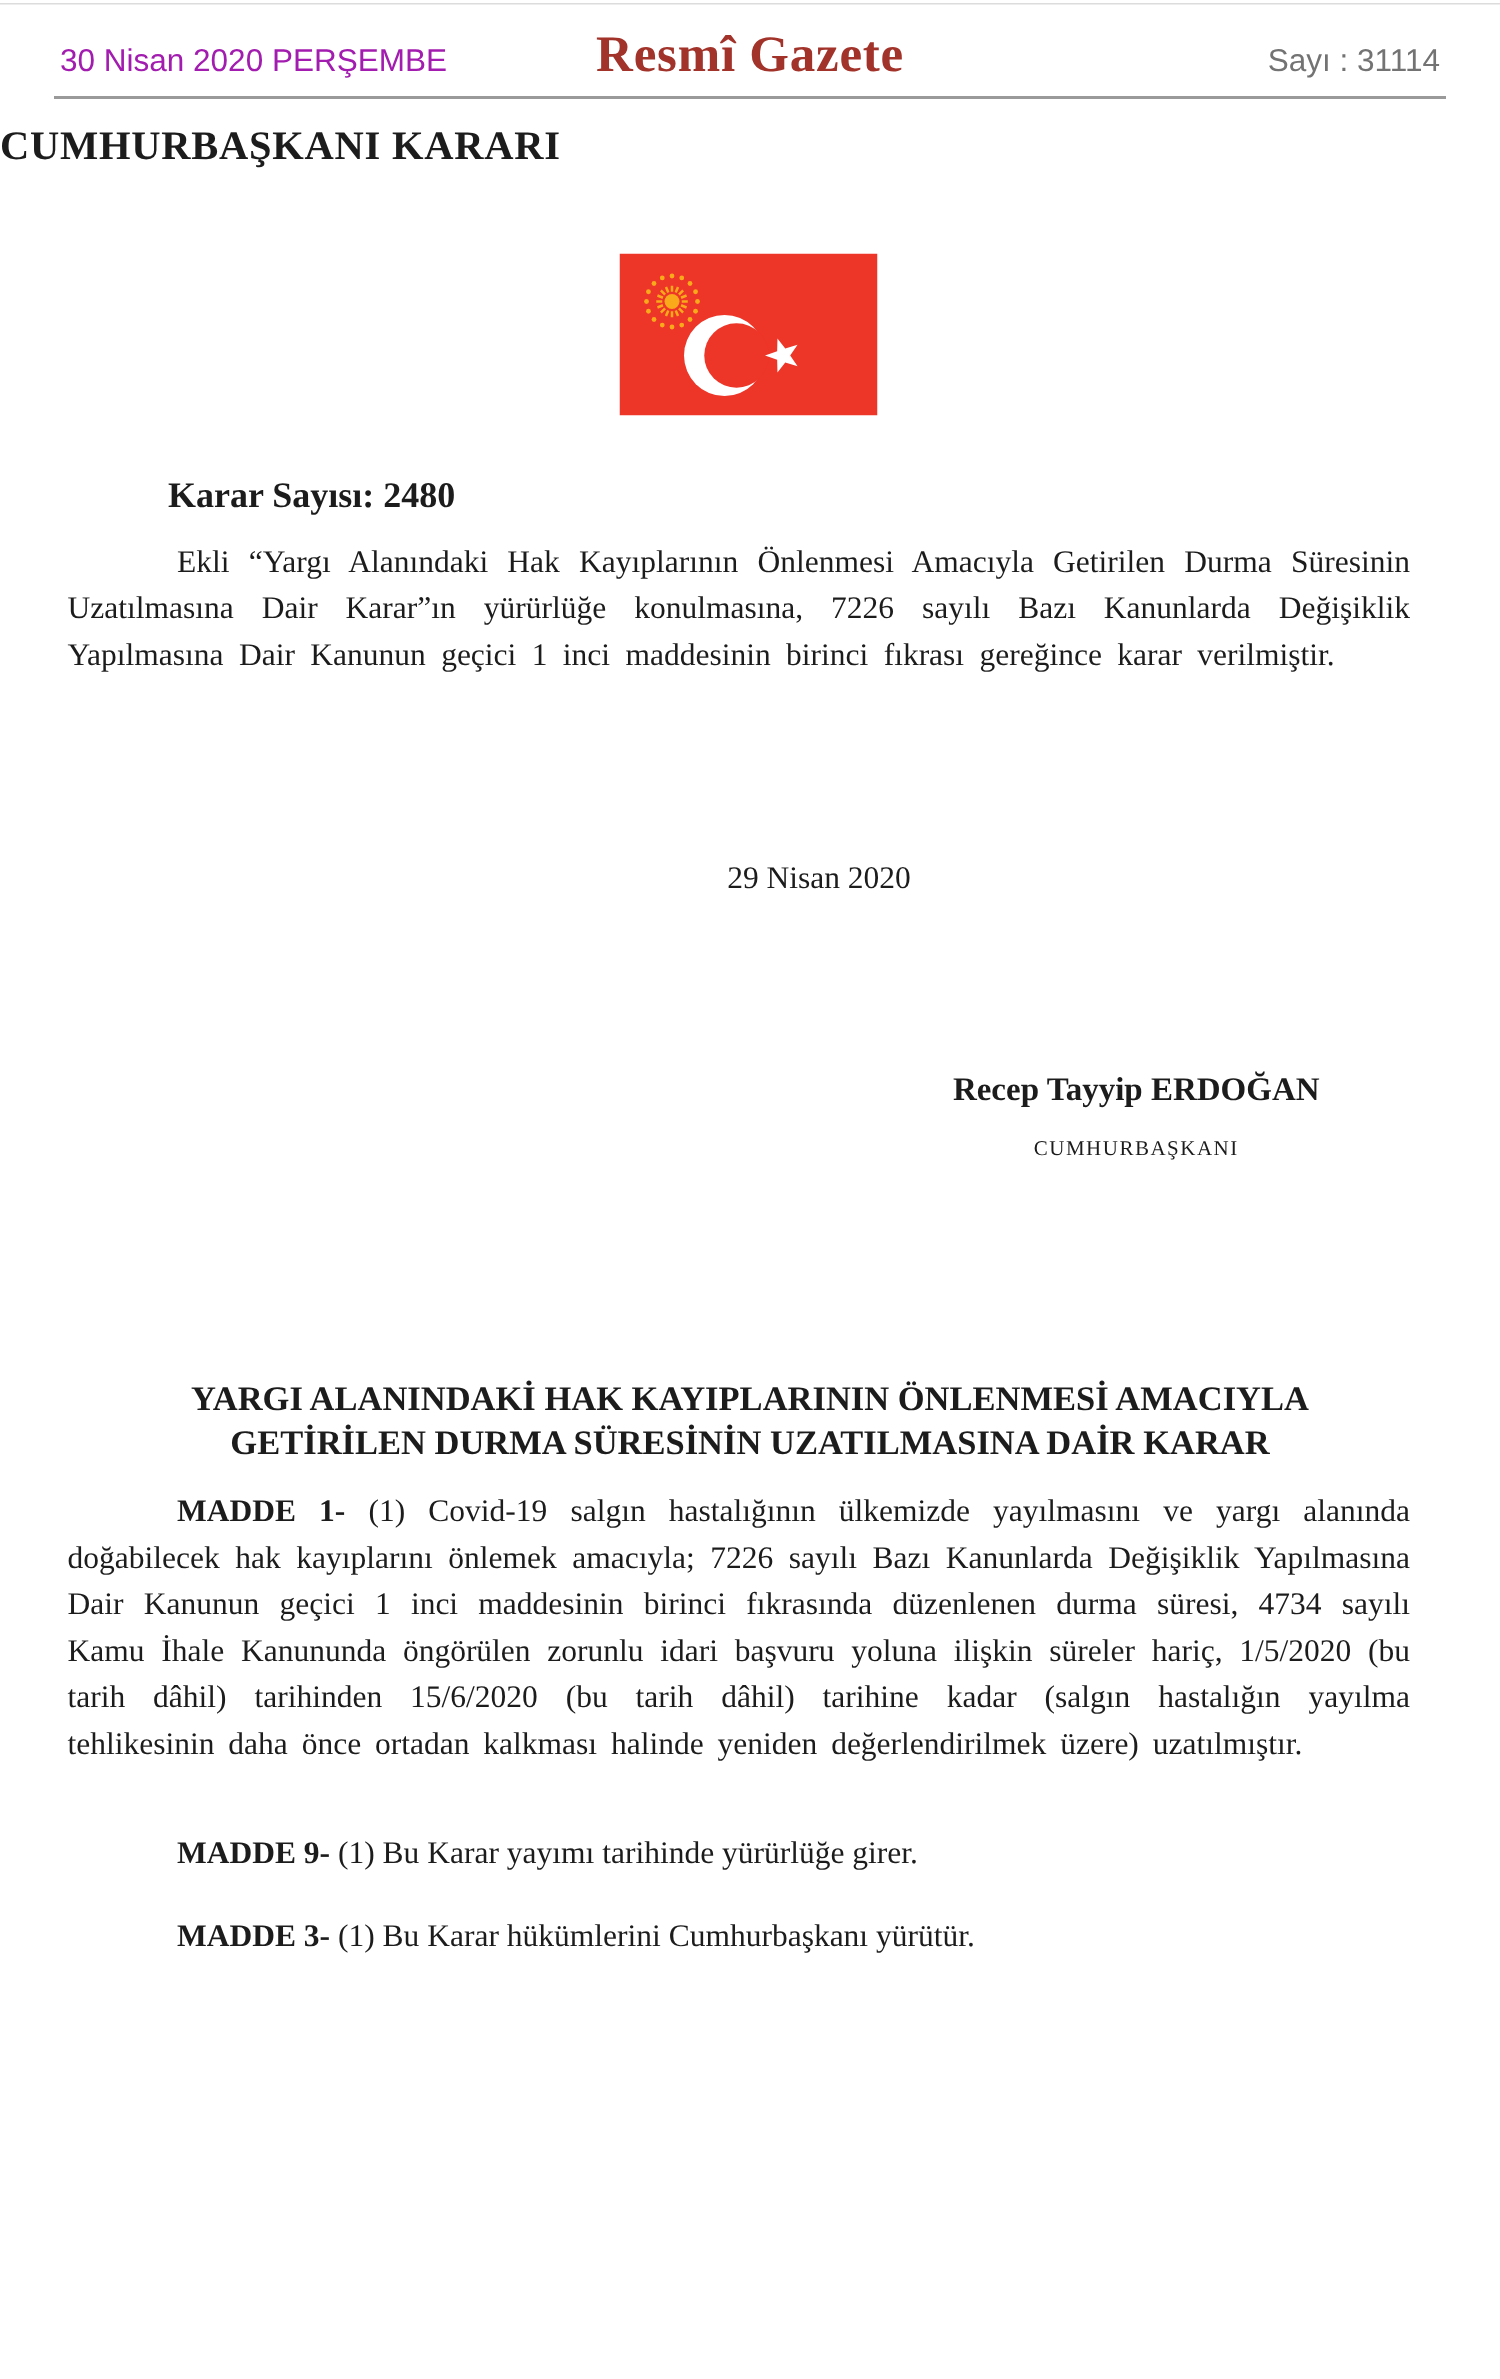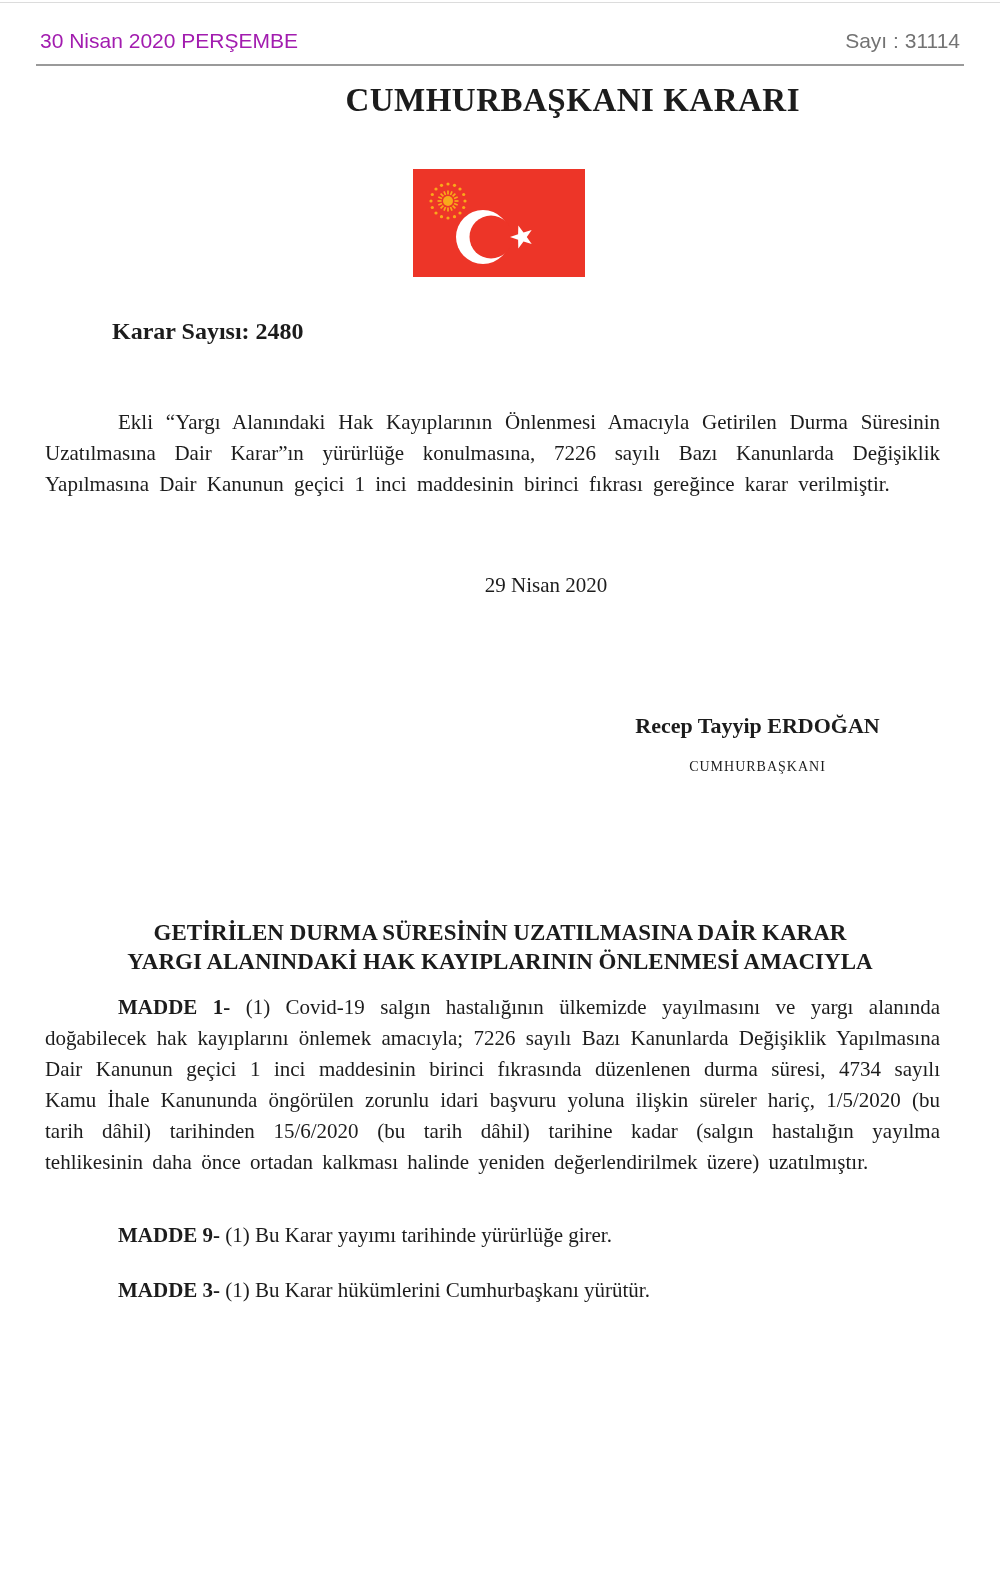--- a/index.html
+++ b/index.html
@@ -22,30 +22,30 @@
   .masthead{
     position:absolute;top:18px;left:0;width:1000px;text-align:center;
     font-size:34px;font-weight:bold;color:var(--masthead-red);letter-spacing:0.5px;
   }
   .header-issue{
     position:absolute;top:29px;right:40px;
     font-family:"Liberation Sans", sans-serif;font-size:21px;color:#737373;white-space:nowrap;
   }
   .header-rule{position:absolute;top:64px;left:36px;width:928px;height:2px;background:var(--rule-gray);}
   .main-title{
-    position:absolute;top:82px;left:0;width:800px;text-align:right;
-    font-size:33px;font-weight:bold;letter-spacing:0.5px;
+    position:absolute;top:82px;left:0;width:800px;text-align:left;
+    font-size:27px;font-weight:bold;letter-spacing:0.5px;
   }
   .flag{position:absolute;top:169px;left:413px;width:172px;height:108px;}
   .decision-no{position:absolute;top:318px;left:112px;font-size:24px;font-weight:bold;}
   .body-par{
     position:absolute;left:45px;width:895px;
     font-size:21px;line-height:31px;text-align:justify;text-indent:73px;word-spacing:5px;
   }
-  .intro{top:359px;margin-top:48px;}
+  .intro{top:359px;}
   .decision-date{position:absolute;top:573px;left:0;width:1000px;text-align:center;font-size:21px;padding-left:46px;}
   .signature{position:absolute;top:713px;left:515px;width:485px;text-align:center;}
   .sig-name{font-size:22px;font-weight:bold;white-space:nowrap;}
   .sig-title{margin-top:20px;font-size:14px;letter-spacing:1px;white-space:nowrap;}
   .annex-title{
     position:absolute;top:918px;left:0;width:1000px;text-align:center;
     font-size:23px;font-weight:bold;line-height:29px;
   }
   .article-1{top:992px;word-spacing:4px;}
   .article-short{
@@ -57,20 +57,21 @@
   .bold{font-weight:bold;}
 </style>
 </head>
 <body>
 
 <div class="page">
 
   <div class="top-hairline"></div>
 
   <div class="header-date">30 Nisan 2020 PERŞEMBE</div>
+  <div class="masthead">Resmî Gazete</div>
   <div class="header-issue">Sayı : 31114</div>
   <div class="header-rule"></div>
 
   <div class="main-title">CUMHURBAŞKANI KARARI</div>
 
   <div class="flag">
     <svg width="172" height="108" viewBox="0 0 172 108" xmlns="http://www.w3.org/2000/svg">
       <rect x="0" y="0" width="172" height="108" fill="#ED3528"></rect>
 
       <circle cx="70" cy="68" r="27" fill="#ffffff"></circle>
@@ -123,22 +124,22 @@
   <div class="body-par intro">Ekli “Yargı Alanındaki Hak Kayıplarının Önlenmesi Amacıyla Getirilen Durma Süresinin Uzatılmasına Dair Karar”ın yürürlüğe konulmasına, 7226 sayılı Bazı Kanunlarda Değişiklik Yapılmasına Dair Kanunun geçici 1 inci maddesinin birinci fıkrası gereğince karar verilmiştir.</div>
 
   <div class="decision-date">29 Nisan 2020</div>
 
   <div class="signature">
     <div class="sig-name">Recep Tayyip ERDOĞAN</div>
     <div class="sig-title">CUMHURBAŞKANI</div>
   </div>
 
   <div class="annex-title">
+    <div>YARGI ALANINDAKİ HAK KAYIPLARININ ÖNLENMESİ AMACIYLA</div>
     <div>GETİRİLEN DURMA SÜRESİNİN UZATILMASINA DAİR KARAR</div>
-    <div>YARGI ALANINDAKİ HAK KAYIPLARININ ÖNLENMESİ AMACIYLA</div>
   </div>
 
   <div class="body-par article-1"><span class="bold">MADDE 1-</span><span> (1) Covid-19 salgın hastalığının ülkemizde yayılmasını ve yargı alanında doğabilecek hak kayıplarını önlemek amacıyla; 7226 sayılı Bazı Kanunlarda Değişiklik Yapılmasına Dair Kanunun geçici 1 inci maddesinin birinci fıkrasında düzenlenen durma süresi, 4734 sayılı Kamu İhale Kanununda öngörülen zorunlu idari başvuru yoluna ilişkin süreler hariç, 1/5/2020 (bu tarih dâhil) tarihinden 15/6/2020 (bu tarih dâhil) tarihine kadar (salgın hastalığın yayılma tehlikesinin daha önce ortadan kalkması halinde yeniden değerlendirilmek üzere) uzatılmıştır.</span></div>
 
   <div class="article-short article-2"><span class="bold">MADDE 9-</span><span> (1) Bu Karar yayımı tarihinde yürürlüğe girer.</span></div>
 
   <div class="article-short article-3"><span class="bold">MADDE 3-</span><span> (1) Bu Karar hükümlerini Cumhurbaşkanı yürütür.</span></div>
 
 </div>
 

